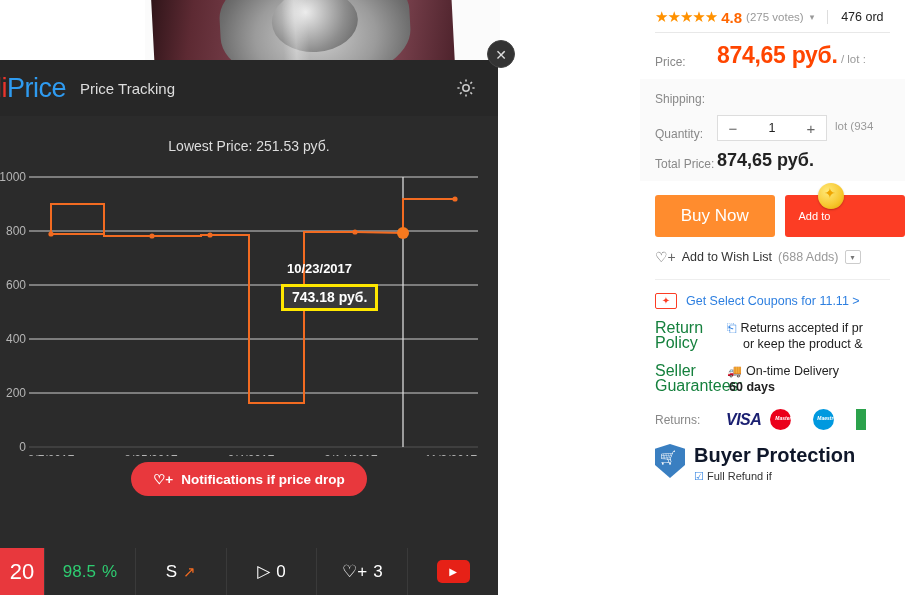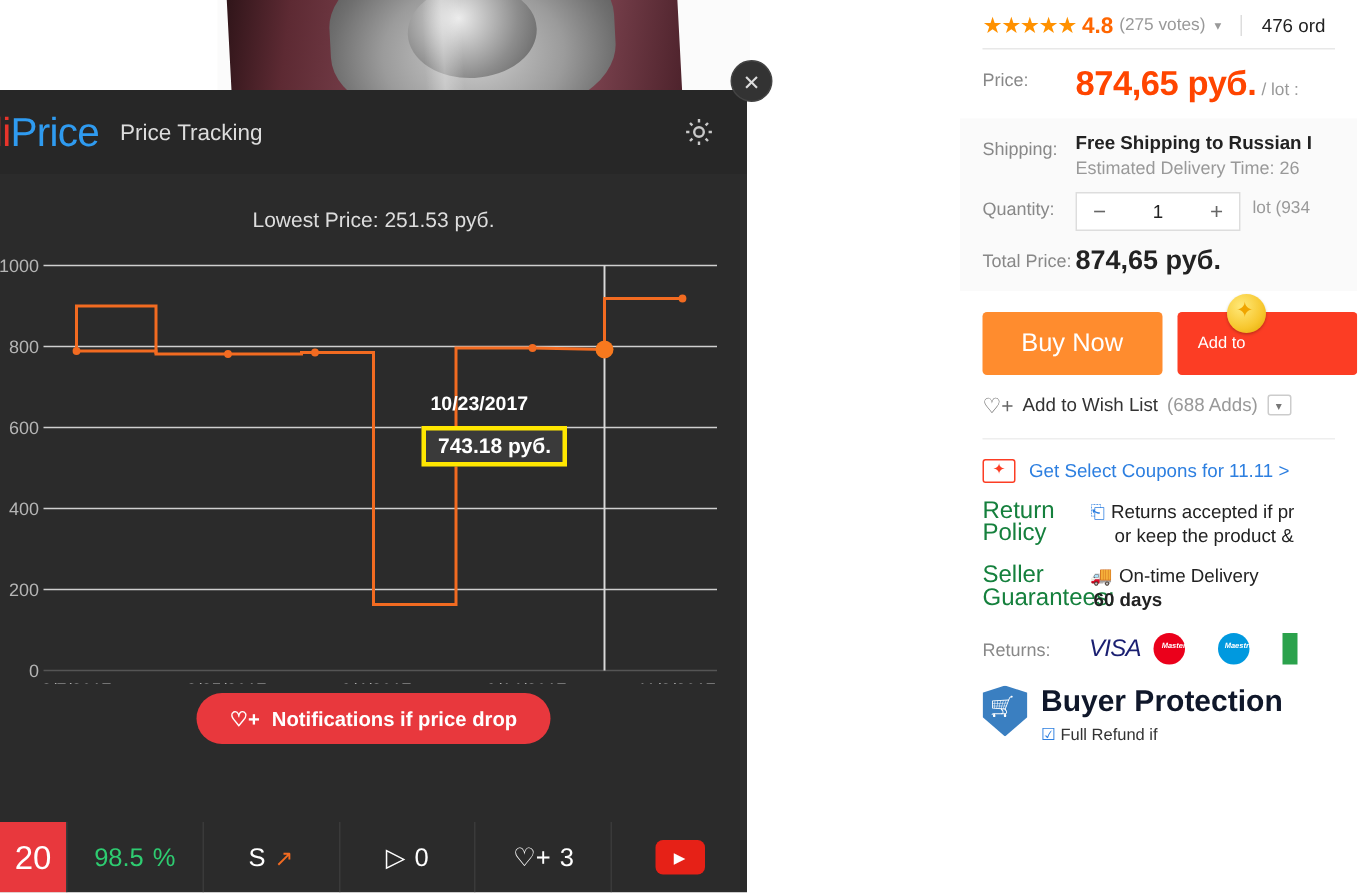--- a/index.html
+++ b/index.html
@@ -82,21 +82,21 @@
   }
   .d-rating { display:flex; align-items:center; gap:4px; padding:6px 0 0 15px; height:28px;}
   .stars { color:#ff9100; font-size:15px; letter-spacing:-1px; }
   .rate-num{ color:#ff6600; font-size:15px; font-weight:bold; }
   .rate-votes{ color:#999; font-size:11.5px;}
   .caret-dn{ color:#999; font-size:9px; margin-left:2px;}
   .vsep{ width:1px; height:14px; background:#ddd; margin:0 9px;}
   .orders{ color:#222; font-size:12.5px; }
   .hr{ height:1px; background:#e8e8e8; margin:4px 15px 0 15px;}
 
-  .row{ display:flex; padding:9px 12px 0 15px; }
+  .row{ display:flex; padding:9px 12px 0 15px;align-items:flex-end; }
   .rlab{ width:62px; color:#888; font-size:12px; flex:none; padding-top:4px;}
   .price-big{ color:#ff4500; font-size:23px; font-weight:bold; letter-spacing:-.3px;}
   .price-unit{ color:#999; font-size:11.5px; font-weight:normal;}
   .ship-block{ background:#fafafa; }
   .ship-strong{ color:#222; font-weight:bold; font-size:12.5px;}
   .ship-sub{ color:#999; font-size:12px; margin-top:3px;}
   .qty-box{ display:flex; align-items:center; border:1px solid #ddd; height:26px; width:110px; background:#fff;}
   .qty-btn{ flex:none; width:30px; text-align:center; color:#666; font-size:15px; cursor:pointer;}
   .qty-val{ flex:1; text-align:center; font-size:12.5px; color:#222;}
   .qty-note{ color:#999; font-size:11.5px; margin-left:8px; padding-top:5px;}
@@ -132,21 +132,21 @@
   .coupon-t1{ font-size:12.5px; color:#222; font-weight:bold;}
   .coupon-red{ color:#e8392a;}
   .coupon-link{ color:#2d7fe0; font-size:12.5px; display:block; margin-top:3px; cursor:pointer;}
   .policy{ display:flex; padding:11px 0 0 15px;}
   .plab{ width:72px; color:#15803d; font-size:16px; flex:none; line-height:15px;}
   .pic{ color:#2d7fe0; font-size:12px; margin-right:4px;}
   .ptxt{ color:#222; font-size:12.5px; line-height:16px;}
   .pbold{ font-weight:bold;}
   .pay{ display:flex; align-items:center; padding:14px 0 0 15px; gap:9px;}
   .paylab{ width:62px; color:#888; font-size:12px; flex:none;}
-  .visa{ color:#1a1f71; font-weight:normal; font-style:italic; font-size:16px; letter-spacing:-.5px;}
+  .visa{ color:#1a1f71; font-weight:bold; font-style:italic; font-size:16px; letter-spacing:-.5px;}
   .mc{ position:relative; width:34px; height:21px;}
   .mc i{ position:absolute; top:0; width:21px; height:21px; border-radius:50%;}
   .mc i:first-child{ left:0; background:#eb001b;}
   .mc i:last-child{ left:13px; background:#f79e1b; mix-blend-mode:multiply;}
   .mc b{ position:absolute; left:5px; top:6px; color:#fff; font-size:5px; z-index:3; font-style:italic;}
   .mo{ position:relative; width:34px; height:21px;}
   .mo i{ position:absolute; top:0; width:21px; height:21px; border-radius:50%;}
   .mo i:first-child{ left:0; background:#0099df;}
   .mo i:last-child{ left:13px; background:#d8232a; mix-blend-mode:multiply;}
   .mo b{ position:absolute; left:4px; top:6px; color:#fff; font-size:5px; z-index:3; font-style:italic;}
@@ -284,24 +284,20 @@
         <span class="rlab">Price:</span>
         <span>
           <span class="price-big">874,65 руб.</span>
           <span class="price-unit">/ lot :</span>
         </span>
       </div>
 
       <div class="ship-block" style="margin-top:10px;padding-bottom:10px;">
         <div class="row">
           <span class="rlab">Shipping:</span>
-          <span>
-            <div class="ship-strong">Free Shipping to Russian I</div>
-            <div class="ship-sub">Estimated Delivery Time: 26</div>
-          </span>
         </div>
         <div class="row">
           <span class="rlab">Quantity:</span>
           <span style="display:flex;">
             <span class="qty-box">
               <span class="qty-btn">−</span>
               <span class="qty-val">1</span>
               <span class="qty-btn">+</span>
             </span>
             <span class="qty-note">lot (934</span>

